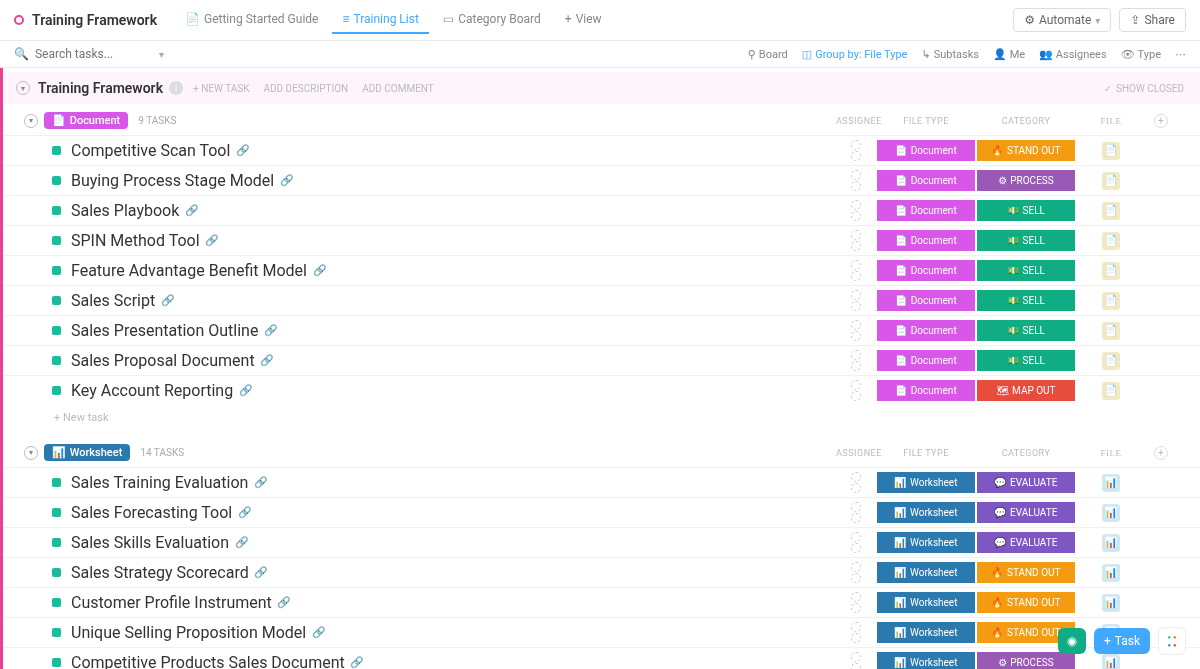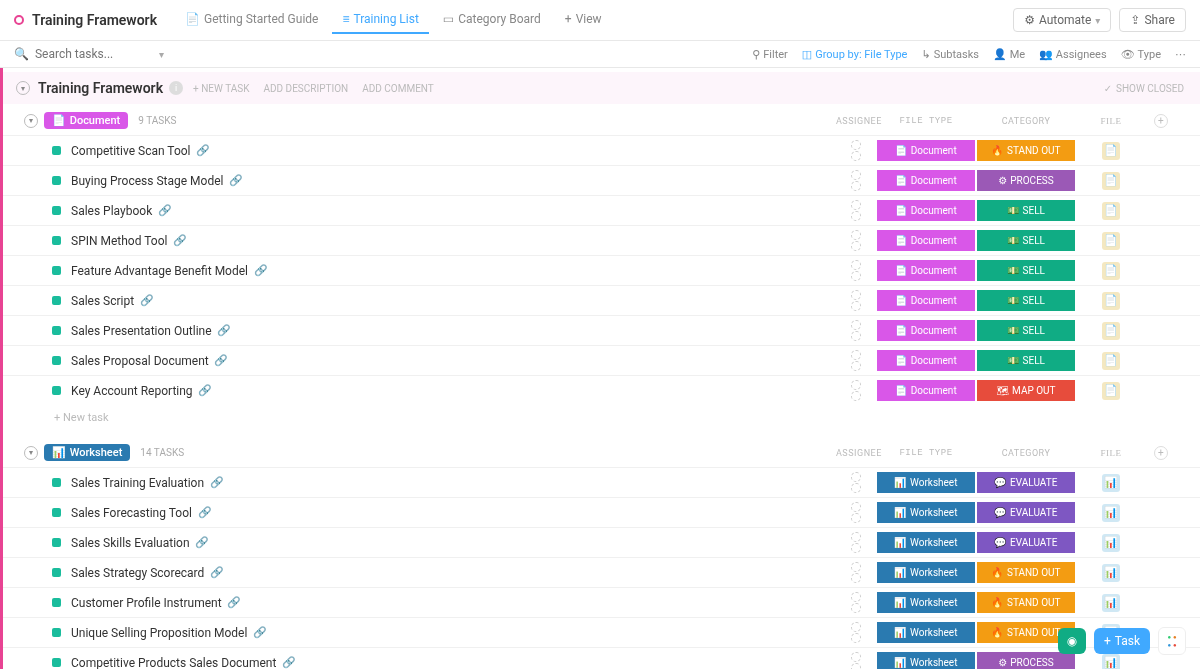--- a/index.html
+++ b/index.html
@@ -35,29 +35,29 @@
 
 .group-hdr { display: flex; align-items: center; padding: 8px 24px 6px 24px; font-size: 10px; color: #aaa; }
 .group-hdr .collapse { width: 14px; height: 14px; border: 1px solid #bbb; border-radius: 50%; display: flex; align-items: center; justify-content: center; font-size: 8px; color: #888; margin-right: 6px; cursor: pointer; }
 .group-badge { display: inline-flex; align-items: center; gap: 4px; padding: 2px 8px; border-radius: 4px; color: #fff; font-size: 11px; font-weight: 500; }
 .group-badge.doc { background: #d957e8; }
 .group-badge.ws { background: #2a7ab0; }
 .task-count { margin-left: 10px; color: #aaa; font-size: 10px; }
 .col-headers { margin-left: auto; display: flex; align-items: center; }
 .col-h { text-align: center; font-size: 9px; color: #bbb; letter-spacing: 0.5px; }
 .col-assignee { width: 40px; }
-.col-file-type { width: 100px; font-family: Liberation Mono, monospace; }
+.col-file-type { width: 100px; }
 .col-category { width: 100px; text-align: center; }
 .col-file { width: 70px; font-family: Liberation Serif, serif; }
 .col-plus { width: 30px; cursor: pointer; }
 
 .row { display: flex; align-items: center; padding: 4px 24px; border-top: 1px solid #f0f0f0; min-height: 28px; }
 .row:first-child { border-top: none; }
 .row .bullet { width: 9px; height: 9px; background: #1abc9c; border-radius: 2px; margin: 0 10px 0 28px; }
-.row .task-name { font-size: 12px; color: #333; cursor: pointer; }
+.row .task-name { font-size: 16px; color: #333; cursor: pointer; }
 .row .attach { color: #ccc; margin-left: 6px; font-size: 11px; }
 .row .row-right { margin-left: auto; display: flex; align-items: center; }
 .avatar-slot { width: 40px; display: flex; justify-content: center; flex-direction: column; align-items: center; gap: 1px; }
 .avatar-circ { width: 10px; height: 10px; border: 1px dashed #ccc; border-radius: 50%; }
 .pill { width: 98px; margin: 0 1px; text-align: center; padding: 5px 0; font-size: 10px; color: #fff; display: inline-flex; align-items: center; justify-content: center; gap: 3px; }
 .pill.doc { background: #d957e8; }
 .pill.ws { background: #2a7ab0; }
 .pill.standout { background: #f39c12; }
 .pill.process { background: #9b59b6; }
 .pill.sell { background: #10ac84; }
@@ -126,21 +126,21 @@
 
 <div class="toolbar">
   <div class="search-wrap">
     <span class="search-icon">🔍</span>
     <input placeholder="Search tasks..." style="">
     <span class="search-chevron">▾</span>
   </div>
   <div class="toolbar-right">
     <div class="toolbar-item">
         <span>⚲</span>
-        <span>Filter</span>
+        <span>Board</span>
       </div>
     <div class="toolbar-item active">
         <span>◫</span>
         <span>Group by: File Type</span>
       </div>
     <div class="toolbar-item">
         <span>↳</span>
         <span>Subtasks</span>
       </div>
     <div class="toolbar-item">

